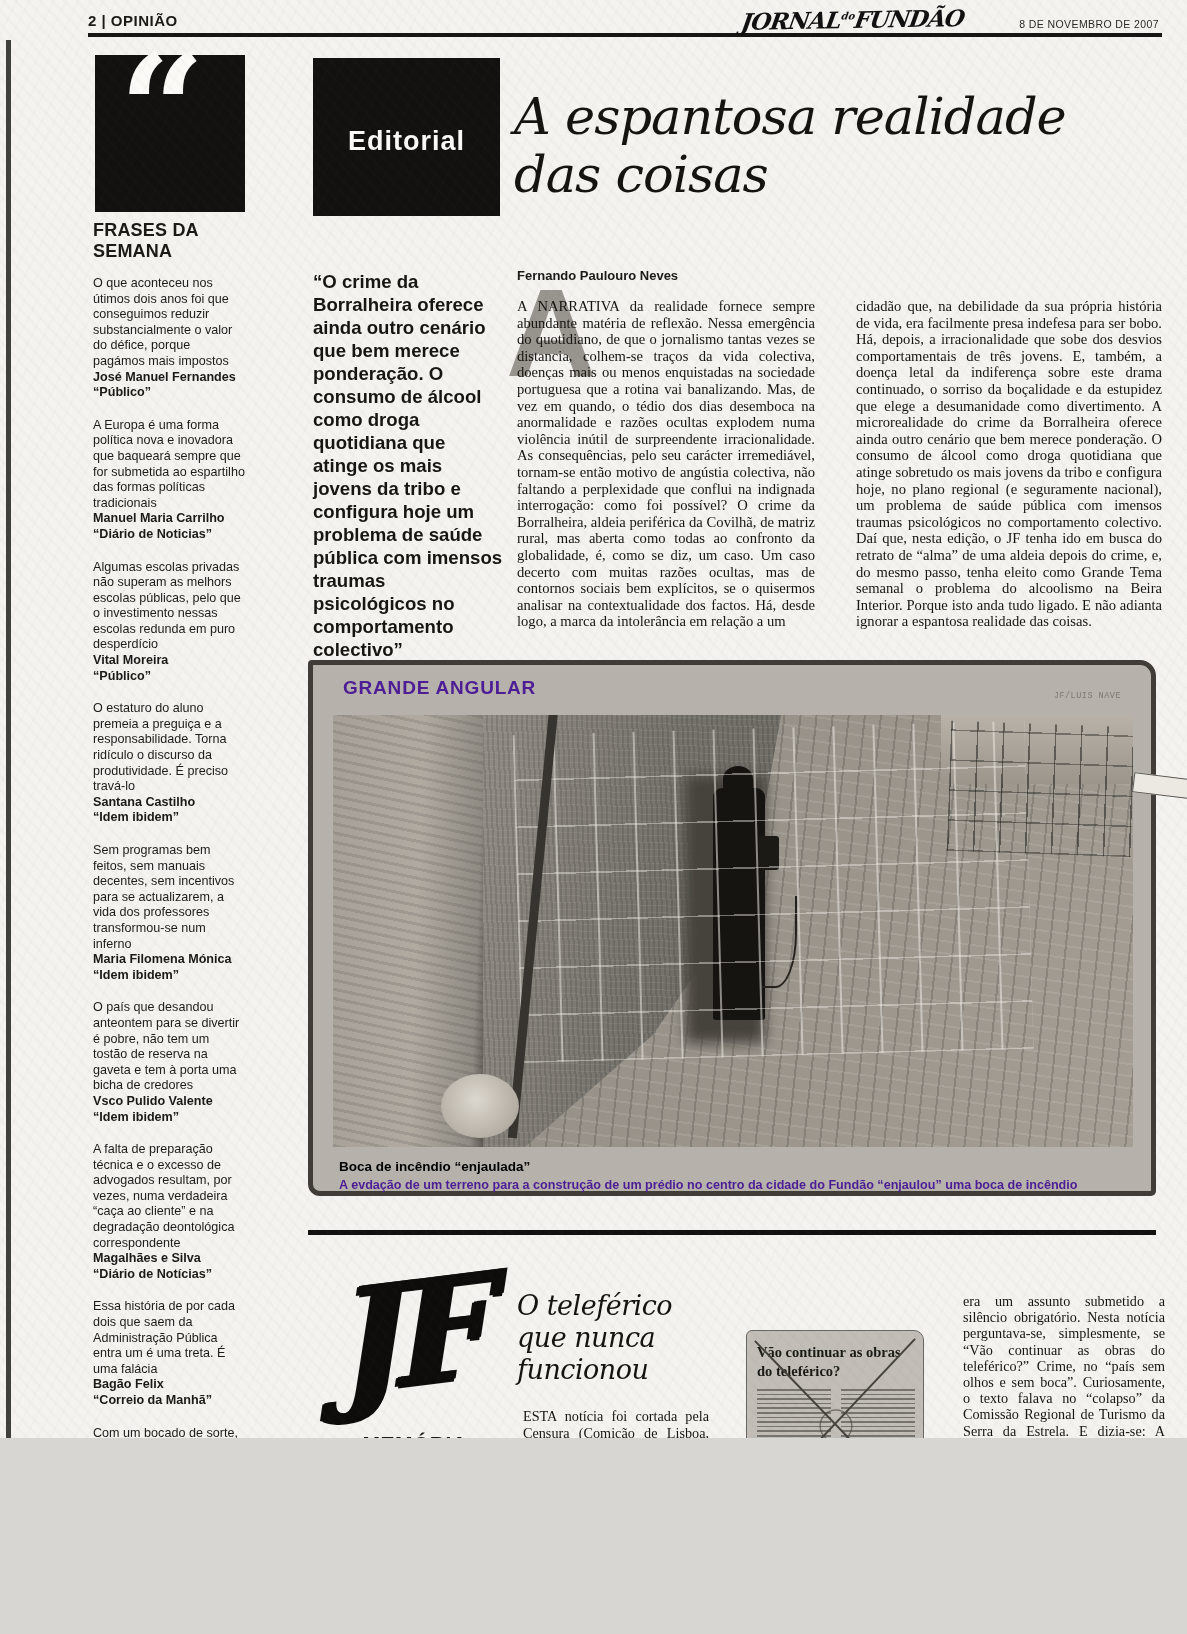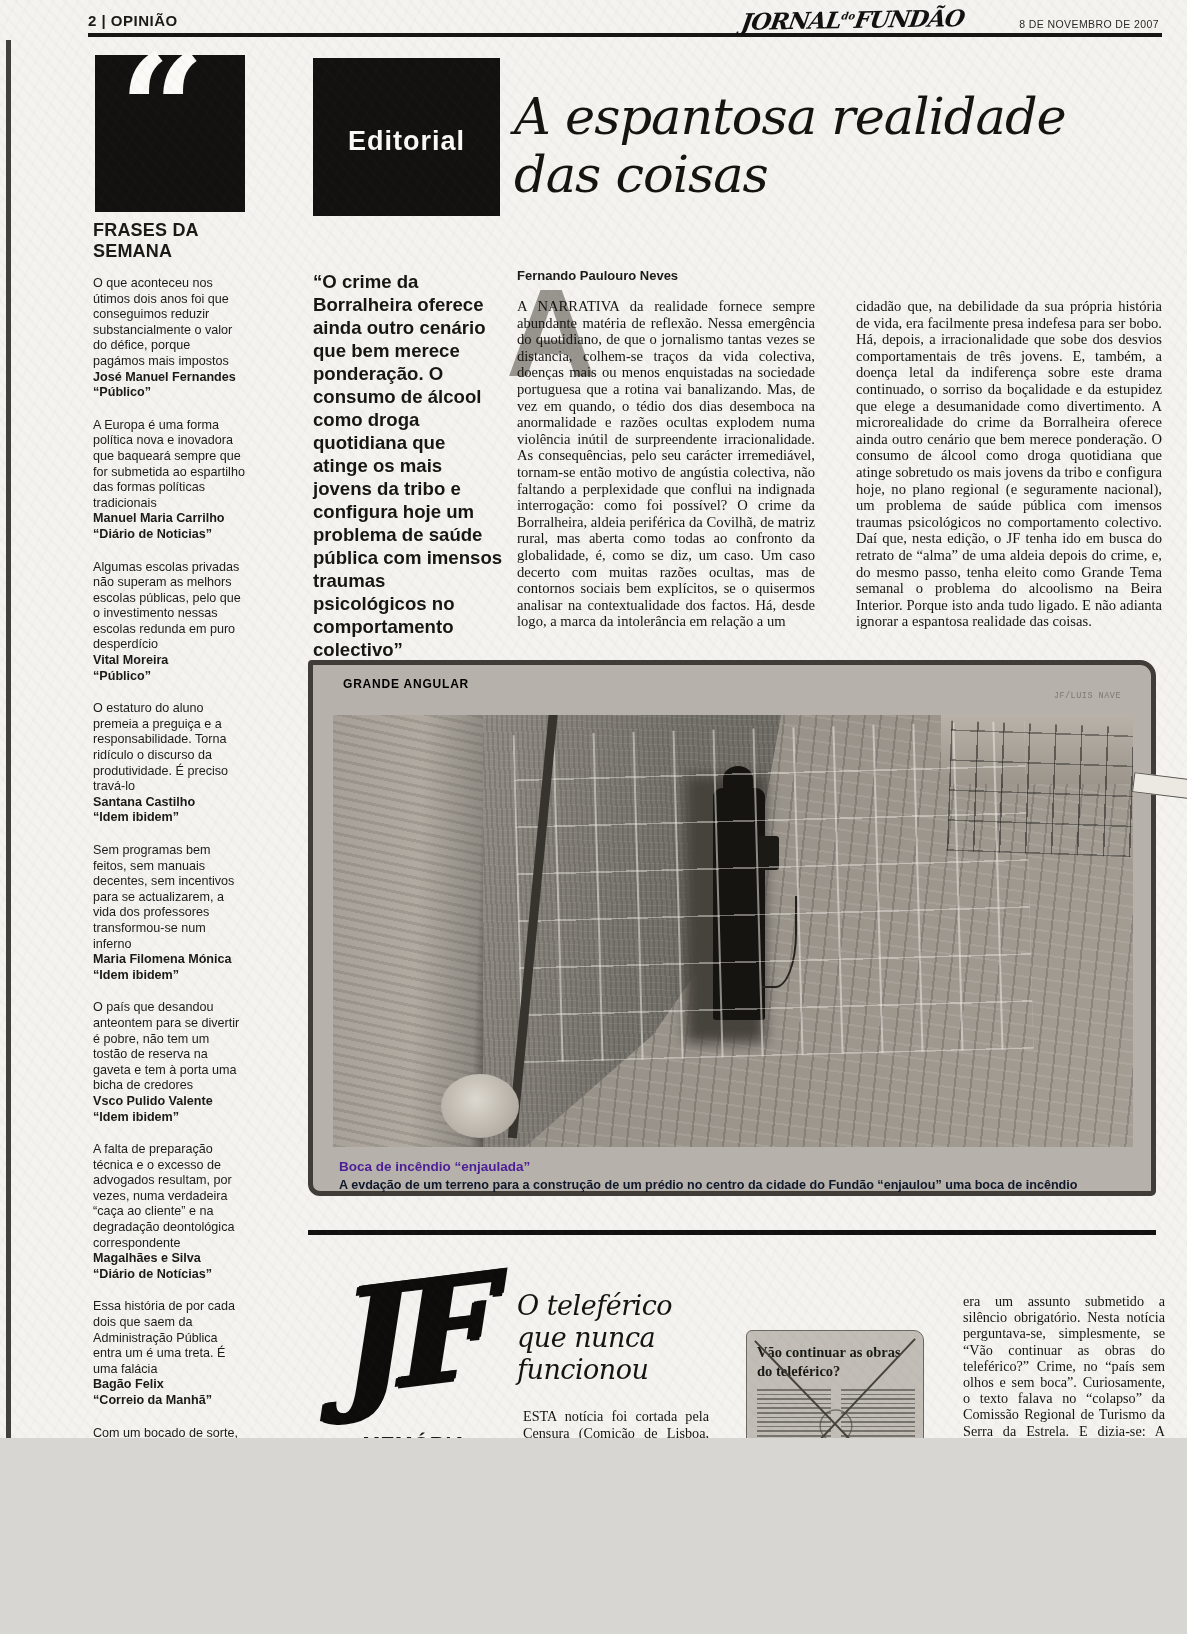--- a/index.html
+++ b/index.html
@@ -45,21 +45,21 @@
         text-align:justify;color:#151410;}
   .acol.c1{left:517px;width:298px;}
   .acol.c2{left:856px;width:306px;}
   .dropcap{position:absolute;left:506px;top:283px;z-index:0;font-size:125px;line-height:100px;
         font-weight:900;color:#98948e;font-family:"Liberation Sans",sans-serif;}
   .acol.c1 p{position:relative;z-index:1;margin:0;}
   .acol.c2 p{margin:0;}
   
   .ga{position:absolute;left:308px;top:660px;width:848px;height:536px;background:#b6b2ab;
       border:5px solid #403d39;border-radius:4px 16px 5px 12px;box-sizing:border-box;z-index:2;}
-  .ga-label{position:absolute;left:30px;top:12px;font-size:12px;font-weight:900;letter-spacing:.8px;color:#000000;}
+  .ga-label{position:absolute;left:30px;top:12px;font-size:19px;font-weight:900;letter-spacing:.8px;color:#4c1d95;}
   .ga-credit{position:absolute;right:30px;top:26px;font-size:8.5px;letter-spacing:.5px;color:#7d7972;font-family:Liberation Mono, monospace;}
   .photo{position:absolute;left:20px;top:50px;width:800px;height:432px;overflow:hidden;background:#7d7973;}
   .ph-wall{position:absolute;inset:0;
       background:linear-gradient(100deg,#a39d95 0%,#8c8780 22%,#76726c 40%,#6e6a64 58%,#7b766f 75%,#8a857d 100%);}
   .ph-wall::before{content:"";position:absolute;inset:0;
       background:repeating-linear-gradient(87deg,rgba(25,24,22,.13) 0 2px,transparent 2px 5px),
                  repeating-linear-gradient(2deg,rgba(240,238,233,.08) 0 1px,transparent 1px 7px);}
   .ph-pillar{position:absolute;left:0;top:0;width:150px;height:100%;
       background:linear-gradient(92deg,#a6a098 0%,#b0aaa1 55%,#8f8a82 92%,#5f5b55 100%);}
   .ph-pillar::before{content:"";position:absolute;inset:0;
@@ -83,22 +83,22 @@
   .ph-blob{position:absolute;left:13.5%;top:83%;width:78px;height:64px;border-radius:50%;
       background:radial-gradient(circle at 45% 40%,#ddd8cf,#b4aea4 70%,#8f8a81);}
   .ph-hydrant{position:absolute;left:47.5%;top:17%;width:52px;height:232px;background:#161410;
       border-radius:9px 9px 3px 3px;}
   .ph-hydrant::before{content:"";position:absolute;left:10px;top:-22px;width:30px;height:26px;
       background:#161410;border-radius:50% 50% 20% 20%;}
   .ph-hydrant::after{content:"";position:absolute;right:-14px;top:48px;width:20px;height:34px;
       background:#1c1a15;border-radius:3px;}
   .ph-chain{position:absolute;left:53.5%;top:42%;width:34px;height:90px;border-right:2.5px solid #26231e;
       border-bottom:2.5px solid #26231e;border-radius:0 0 60% 0;}
-  .ga-cap-title{position:absolute;left:26px;top:494px;font-size:13.5px;font-weight:900;color:#4c1d95;}
-  .ga-cap-text{position:absolute;left:26px;top:513px;width:790px;font-size:12.6px;font-weight:600;color:#0f172a;}
+  .ga-cap-title{position:absolute;left:26px;top:494px;font-size:13.5px;font-weight:900;color:#000000;}
+  .ga-cap-text{position:absolute;left:26px;top:513px;width:790px;font-size:12.6px;font-weight:600;color:#4c1d95;}
   
   .mem-rule{position:absolute;left:308px;top:1230px;width:848px;height:4.5px;background:#121110;}
   .bot-rule{position:absolute;left:86px;top:1567px;width:1076px;height:2.5px;background:#262522;}
   .jf-logo{position:absolute;left:325px;top:1258px;width:180px;height:150px;text-align:center;
       font-family:"DejaVu Serif",serif;font-style:italic;font-weight:bold;font-size:142px;line-height:150px;
       color:#0d0c0a;transform:rotate(-7deg) skewX(-5deg);
       text-shadow:3px 0 #0d0c0a,-2px 1px #0d0c0a,1px 3px #0d0c0a;letter-spacing:-10px;}
   .mem-label{position:absolute;left:330px;top:1432px;width:170px;text-align:center;font-size:21px;font-weight:900;letter-spacing:.5px;}
   .mem-year{position:absolute;left:330px;top:1463px;width:170px;text-align:center;font-size:27px;font-weight:900;}
   .mem-month{position:absolute;left:330px;top:1499px;width:170px;text-align:center;font-size:12.5px;font-weight:500;}

